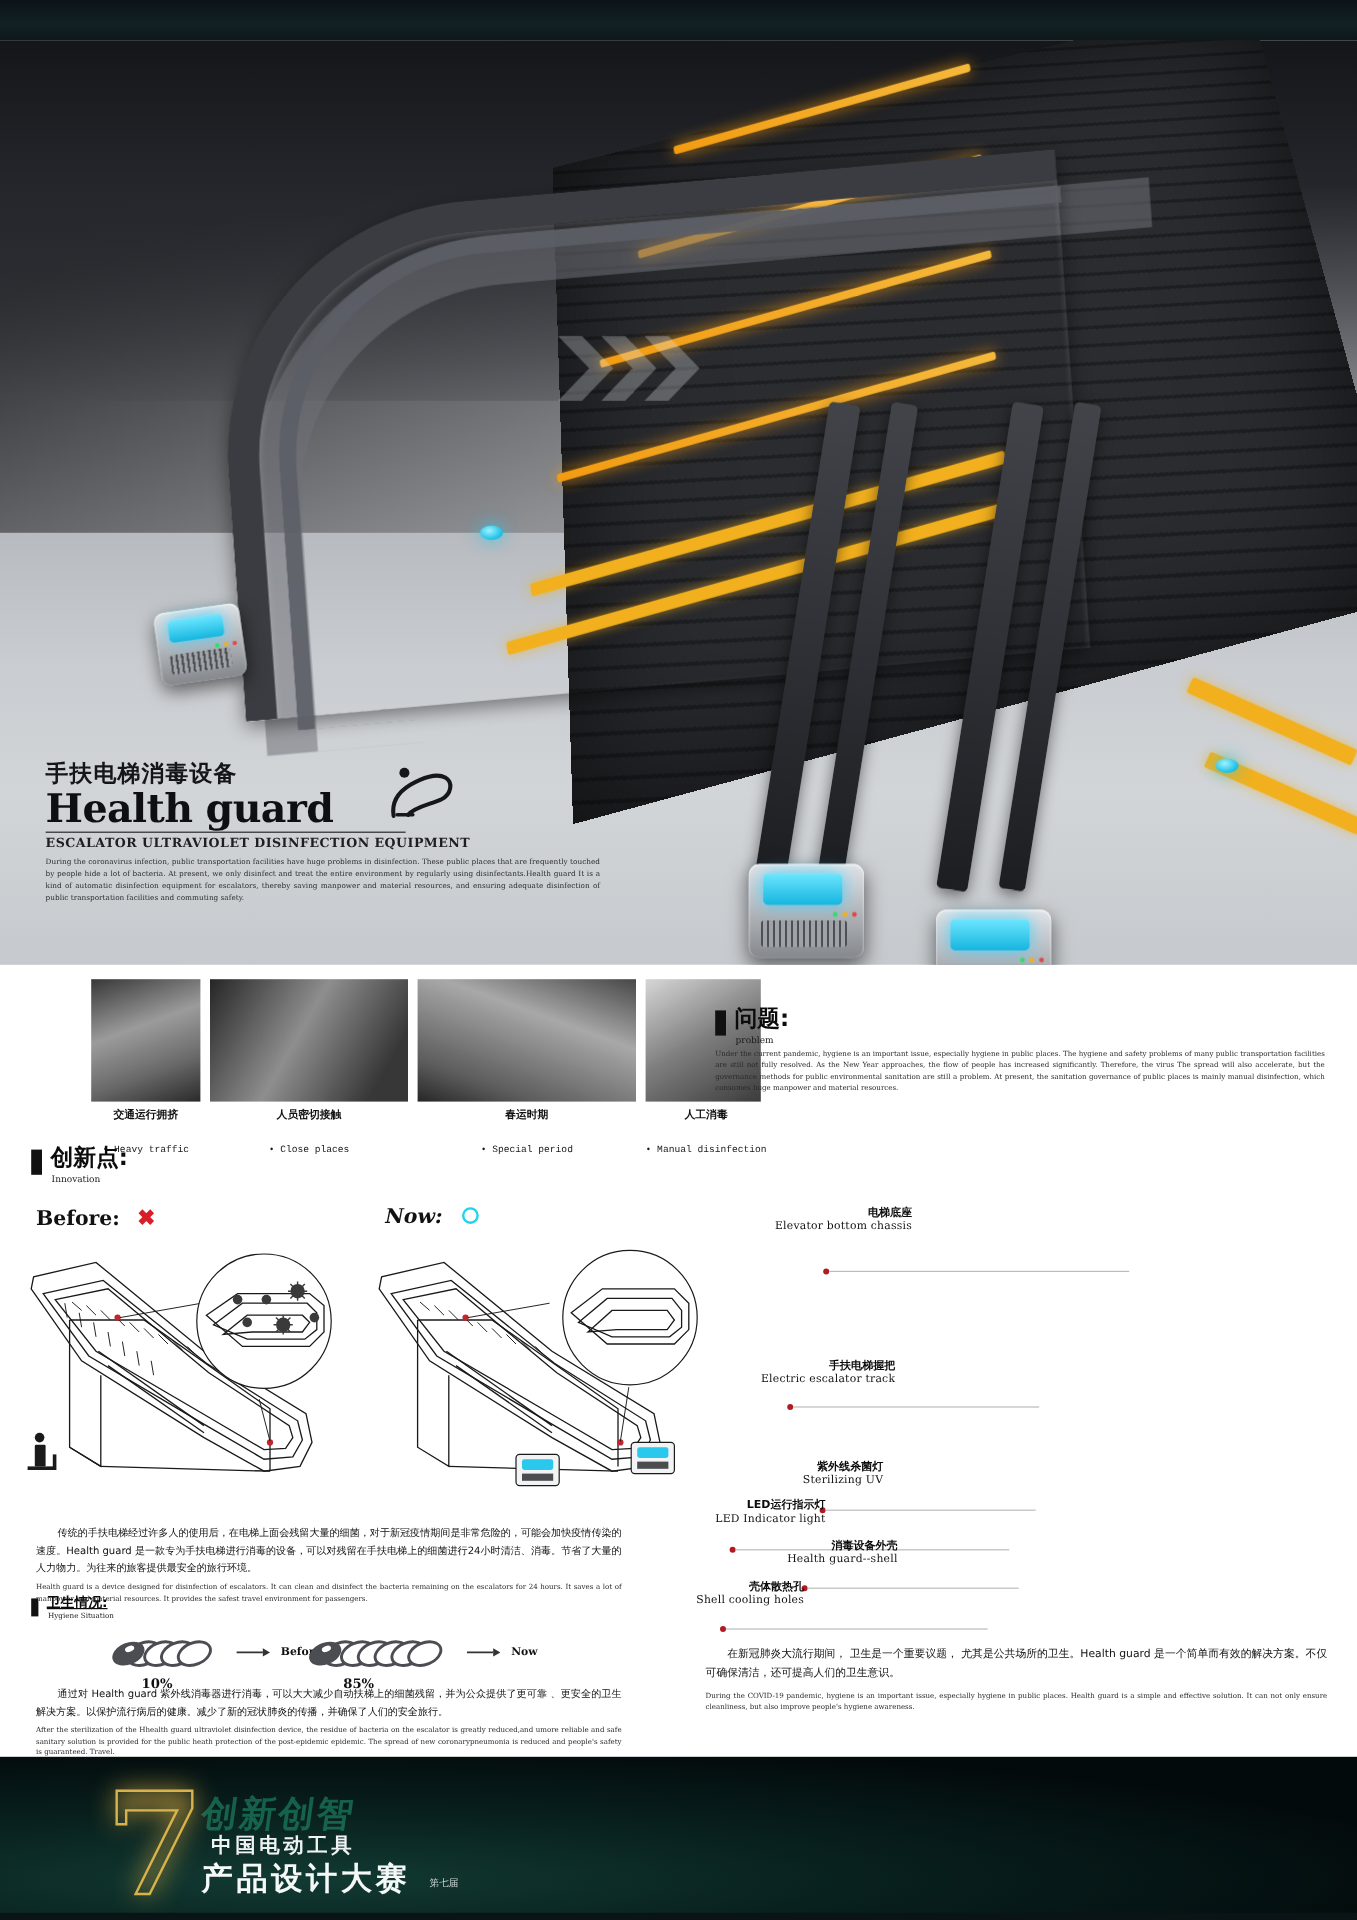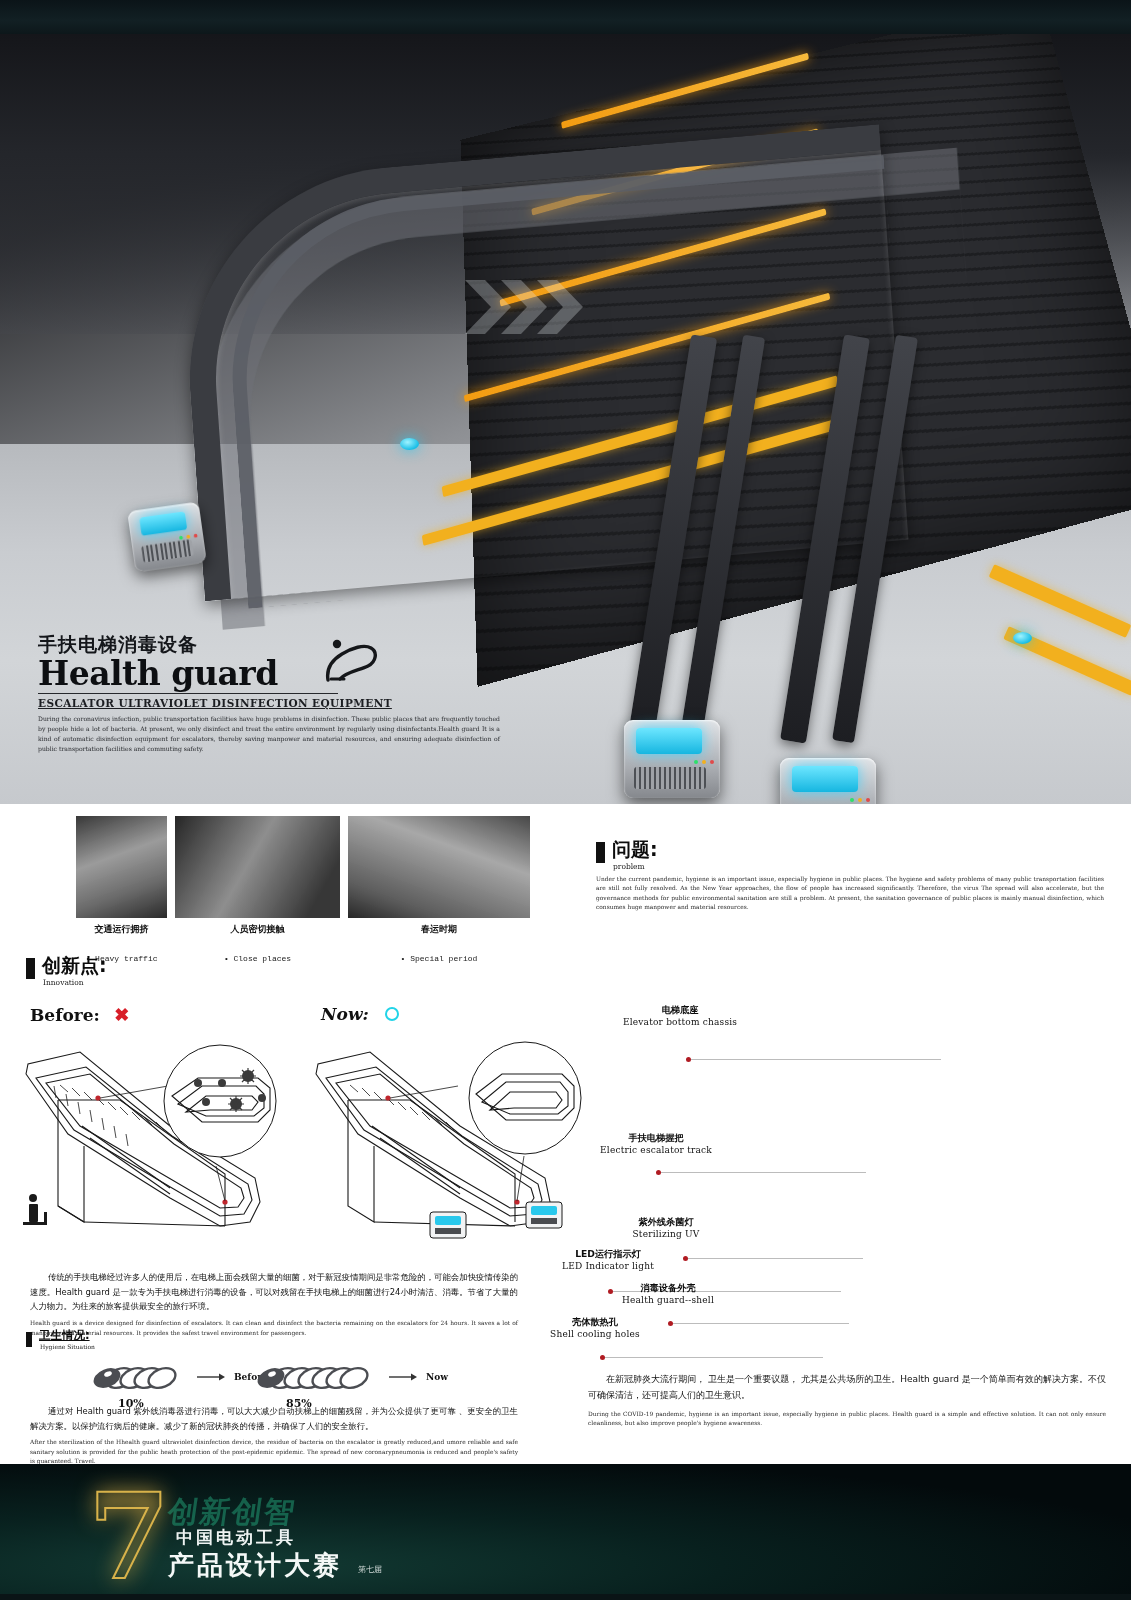--- a/index.html
+++ b/index.html
@@ -120,21 +120,21 @@
     font-size:19px; letter-spacing:1px; color:#14161a;
   }
   .title-en {
     font-family:"DejaVu Serif", serif; font-weight:700;
     font-size:33px; line-height:1.02; letter-spacing:-0.5px; color:#0d0f12;
     margin-top:-1px;
   }
   .title-rule { height:1.5px; background:#26282c; width:300px; margin-top:2px; }
   .title-sub {
     font-family:"DejaVu Serif", serif; font-weight:700; font-size:10.5px;
-    letter-spacing:.4px; color:#1c1e22; margin-top:3px;text-decoration:underline;
+    letter-spacing:.4px; color:#1c1e22; margin-top:3px;
   }
   .esc-glyph { position:absolute; right:120px; top:6px; }
   .body-cn {
     margin-top:10px; font-family:"DejaVu Sans", sans-serif; font-size:8.3px;
     line-height:1.72; color:#15171a; text-align:justify; text-indent:16px;
   }
   .body-en {
     margin-top:5px; font-family:"DejaVu Serif", serif; font-size:6.1px;
     line-height:1.62; color:#2a2c30; text-align:justify;
   }
@@ -161,21 +161,21 @@
 
   
   .bn-label { font-family:"DejaVu Serif", serif; font-weight:700; font-size:17px; color:#111; }
   .mark-x { color:#d81e28; font-size:18px; font-weight:700; margin-left:10px; }
   .mark-o { display:inline-block; width:14px; height:14px; border:2.5px solid #21d4e8; border-radius:50%; margin-left:12px; vertical-align:-1px; }
 
   .line-art { stroke:#1a1a1a; fill:none; stroke-width:1.1; }
   .line-art-thin { stroke:#1a1a1a; fill:none; stroke-width:.8; }
 
   
-  .callout { position:absolute; text-align:center; }
+  .callout { position:absolute; text-align:right; }
   .co-cn { font-family:"DejaVu Sans", sans-serif; font-weight:700; font-size:9.2px; color:#0c0c0c; }
   .co-en { font-family:"DejaVu Serif", serif; font-size:9px; color:#111; letter-spacing:.2px; }
   .co-line { position:absolute; height:1px; background:#bcbcbc; }
   .co-dot { position:absolute; width:5px; height:5px; border-radius:50%; background:#b01b22; }
 
   
   .germ-row { display:flex; align-items:center; gap:9px; }
   .pct { font-family:"DejaVu Serif", serif; font-weight:700; font-size:11px; color:#111; }
   .arrow-lbl { font-family:"DejaVu Serif", serif; font-weight:700; font-size:9px; color:#111; }
 
@@ -317,20 +317,28 @@
 
       <div>
         <div class="photo" style="width:182px;height:102px;background:
              linear-gradient(200deg,#4a4a4c,#a6a6a8 35%,#5c5c5e 80%,#2b2b2d);"></div>
         <div class="ph-label">
           <div class="ph-cn">春运时期</div>
           <div class="ph-en">• Special period</div>
         </div>
       </div>
 
+      <div>
+        <div class="photo" style="width:96px;height:102px;background:
+             linear-gradient(150deg,#d2d2d4,#7d7d80 50%,#3f3f41);"></div>
+        <div class="ph-label">
+          <div class="ph-cn">人工消毒</div>
+          <div class="ph-en">• Manual disinfection</div>
+        </div>
+      </div>
     </div>
 
     <div style="position:absolute; left:596px; top:36px; width:508px;">
       <div class="sec-head">
         <div class="sec-bar"></div>
         <div>
           <div class="sec-cn">问题:</div>
           <div class="sec-en">problem</div>
         </div>
       </div>

